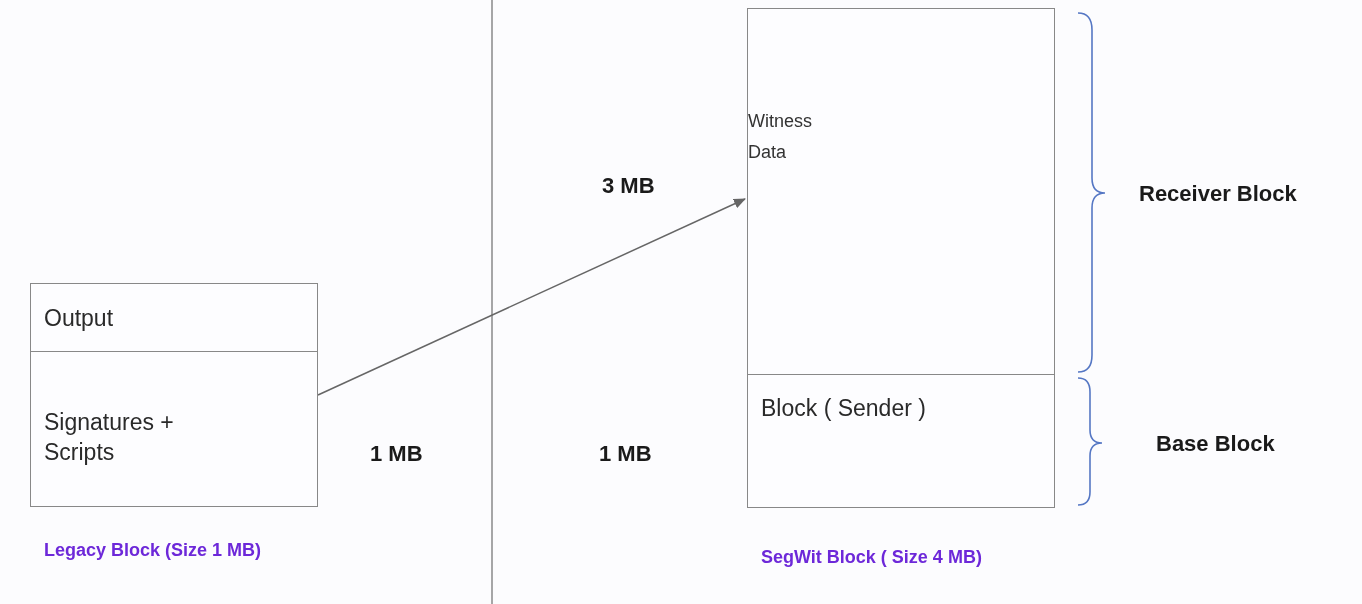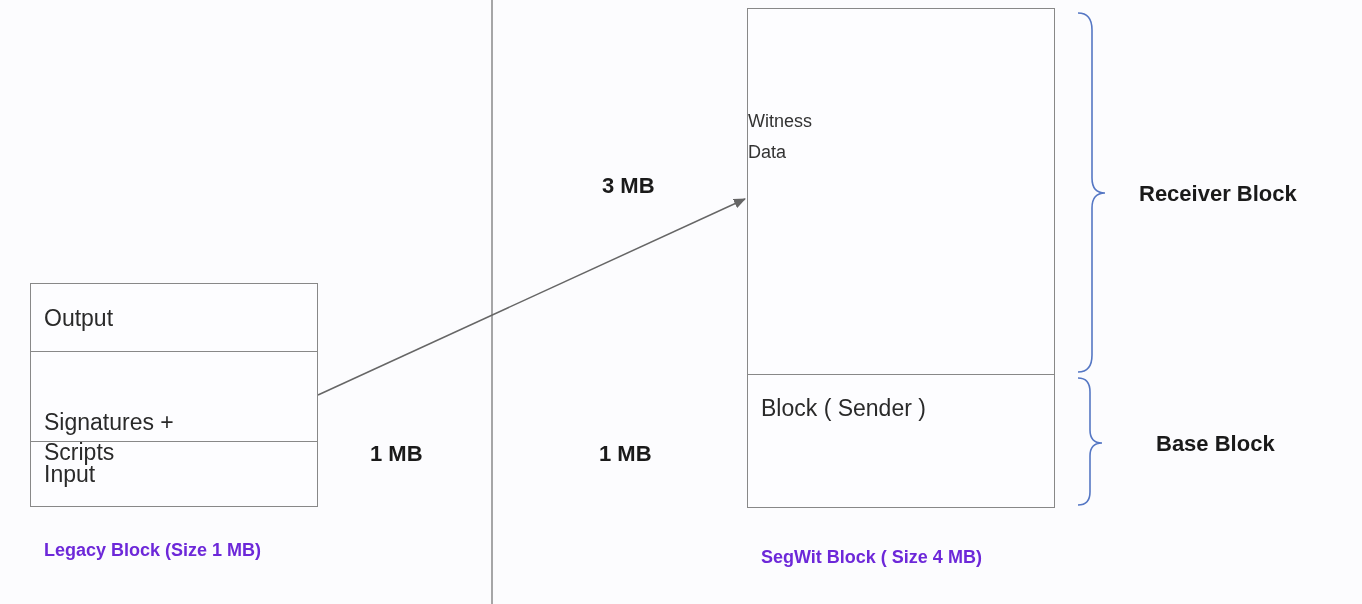--- a/index.html
+++ b/index.html
@@ -34,23 +34,20 @@
 </svg>
 
 <div class="box" style="left:30px; top:283px; width:288px; height:224px;padding-left:8px;">
   <div class="row" style="top:0; height:67px;">
     <span class="cell-text" style="top:19px;">Output</span>
   </div>
   <div class="row" style="top:67px; height:90px;">
     <span class="cell-text" style="top:15px; white-space:pre-line;margin-top:40px;">Signatures +
 Scripts</span>
   </div>
-  <div class="row" style="top:157px; height:65px;">
-    <span class="cell-text" style="top:17px;">Input</span>
-  </div>
 </div>
 <div class="caption" style="left:44px; top:540px;">Legacy Block (Size 1 MB)</div>
 <div class="bold-label" style="left:370px; top:441px;">1 MB</div>
 
 <div class="box" style="left:747px; top:8px; width:308px; height:500px;">
   <div class="row" style="top:0; height:365px;">
     <div style="position:absolute; left:0; right:0; top:97px; text-align:left; font-size:18px; line-height:31px; color:#333;">
       <div>Witness</div>
       <div>Data</div>
     </div>

